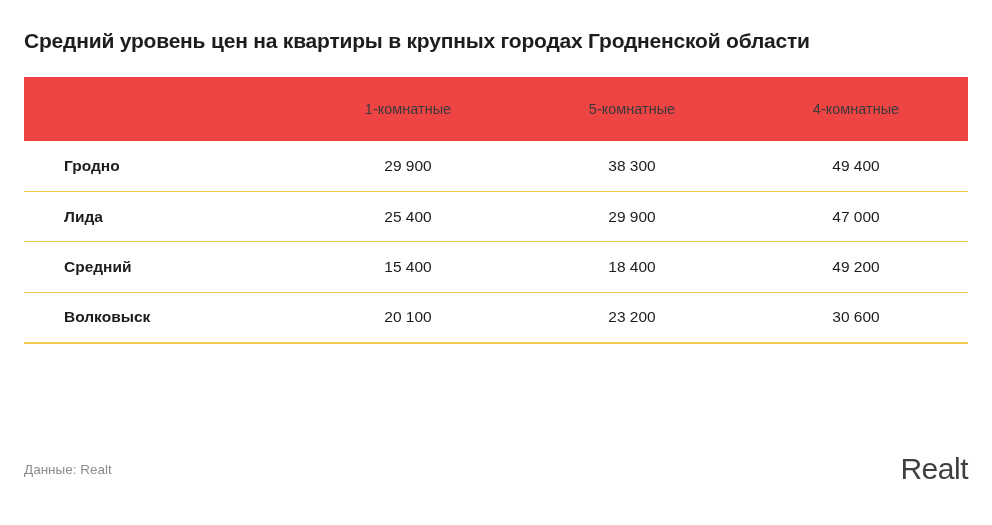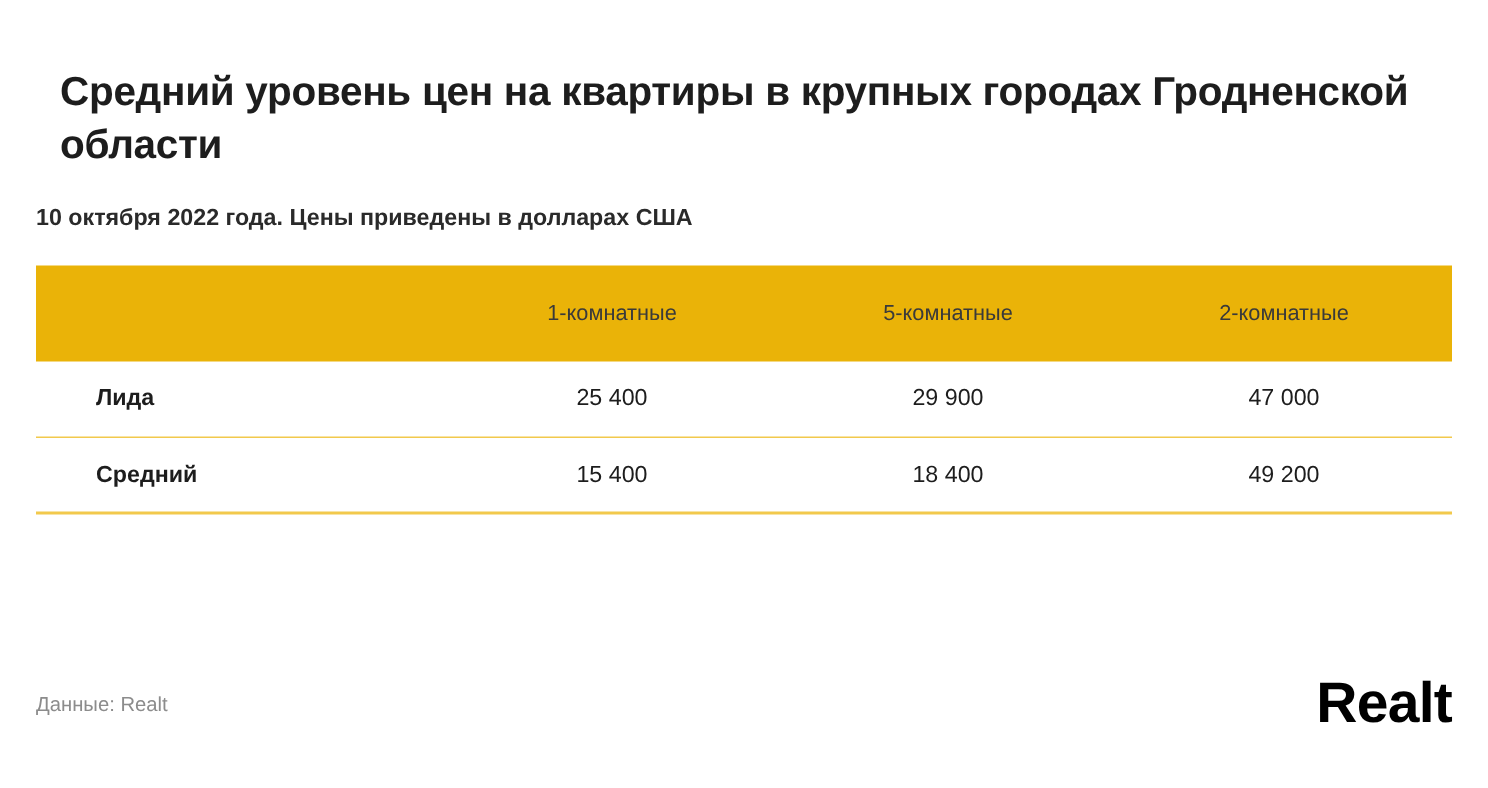--- a/index.html
+++ b/index.html
@@ -15,26 +15,26 @@
     overflow: hidden;
   }
   .page {
     position: relative;
     width: 992px;
     height: 525px;
     box-sizing: border-box;
     padding: 28px 24px 0 24px;
   }
   .title {
-    font-size: 27px;
+    font-size: 21px;
     line-height: 1.28;
     font-weight: bold;
     color: #1d1d1d;
     letter-spacing: -0.2px;
-    margin: 16px;
+    margin: 0;
     max-width: 900px;
   }
   .subtitle {
     margin-top: 24px;
     font-size: 15.5px;
     font-weight: bold;
     color: #2a2a2a;
   }
   .table-wrap {
     margin-top: 22px;
@@ -43,21 +43,21 @@
     border-collapse: collapse;
     width: 944px;
     table-layout: fixed;
   }
   table.price-table th,
   table.price-table td {
     padding: 0;
     margin: 0;
   }
   thead tr {
-    background: #eab308;
+    background: #ef4444;
     height: 64px;
   }
   thead th {
     font-size: 14.5px;
     font-weight: normal;
     color: #3a3a3a;
     text-align: center;
     vertical-align: middle;
   }
   thead th.col-city {
@@ -93,63 +93,74 @@
     height: 56px;
     display: flex;
     align-items: center;
     justify-content: space-between;
   }
   .source {
     font-size: 13.5px;
     color: #8c8c8c;
   }
   .logo {
-    font-size: 38px;
-    font-weight: bold;
+    font-size: 30px;
+    font-weight: normal;
     letter-spacing: -0.5px;
-    color: #000000;
+    color: #404040;
   }
 </style>
 </head>
 <body>
 
 <div class="page">
 
   <h1 class="title">Средний уровень цен на квартиры в крупных городах Гродненской области</h1>
 
-  <div class="subtitle">10 октября 2022 года. Цены приведены в долларах США</div>
 
   <div class="table-wrap">
     <table class="price-table">
       <colgroup>
         <col class="col-city">
         <col class="col-val">
         <col class="col-val">
         <col class="col-val">
       </colgroup>
       <thead>
         <tr>
           <th class="col-city"></th>
           <th>1-комнатные</th>
           <th>5-комнатные</th>
-          <th>2-комнатные</th>
+          <th>4-комнатные</th>
         </tr>
       </thead>
       <tbody>
+        <tr>
+          <td class="city">Гродно</td>
+          <td>29 900</td>
+          <td>38 300</td>
+          <td>49 400</td>
+        </tr>
         <tr>
           <td class="city">Лида</td>
           <td>25 400</td>
           <td>29 900</td>
           <td>47 000</td>
         </tr>
         <tr>
           <td class="city">Средний</td>
           <td>15 400</td>
           <td>18 400</td>
           <td>49 200</td>
+        </tr>
+        <tr>
+          <td class="city">Волковыск</td>
+          <td>20 100</td>
+          <td>23 200</td>
+          <td>30 600</td>
         </tr>
       </tbody>
     </table>
   </div>
 
   <div class="footer">
     <div class="source">Данные: Realt</div>
     <div class="logo">Realt</div>
   </div>
 

